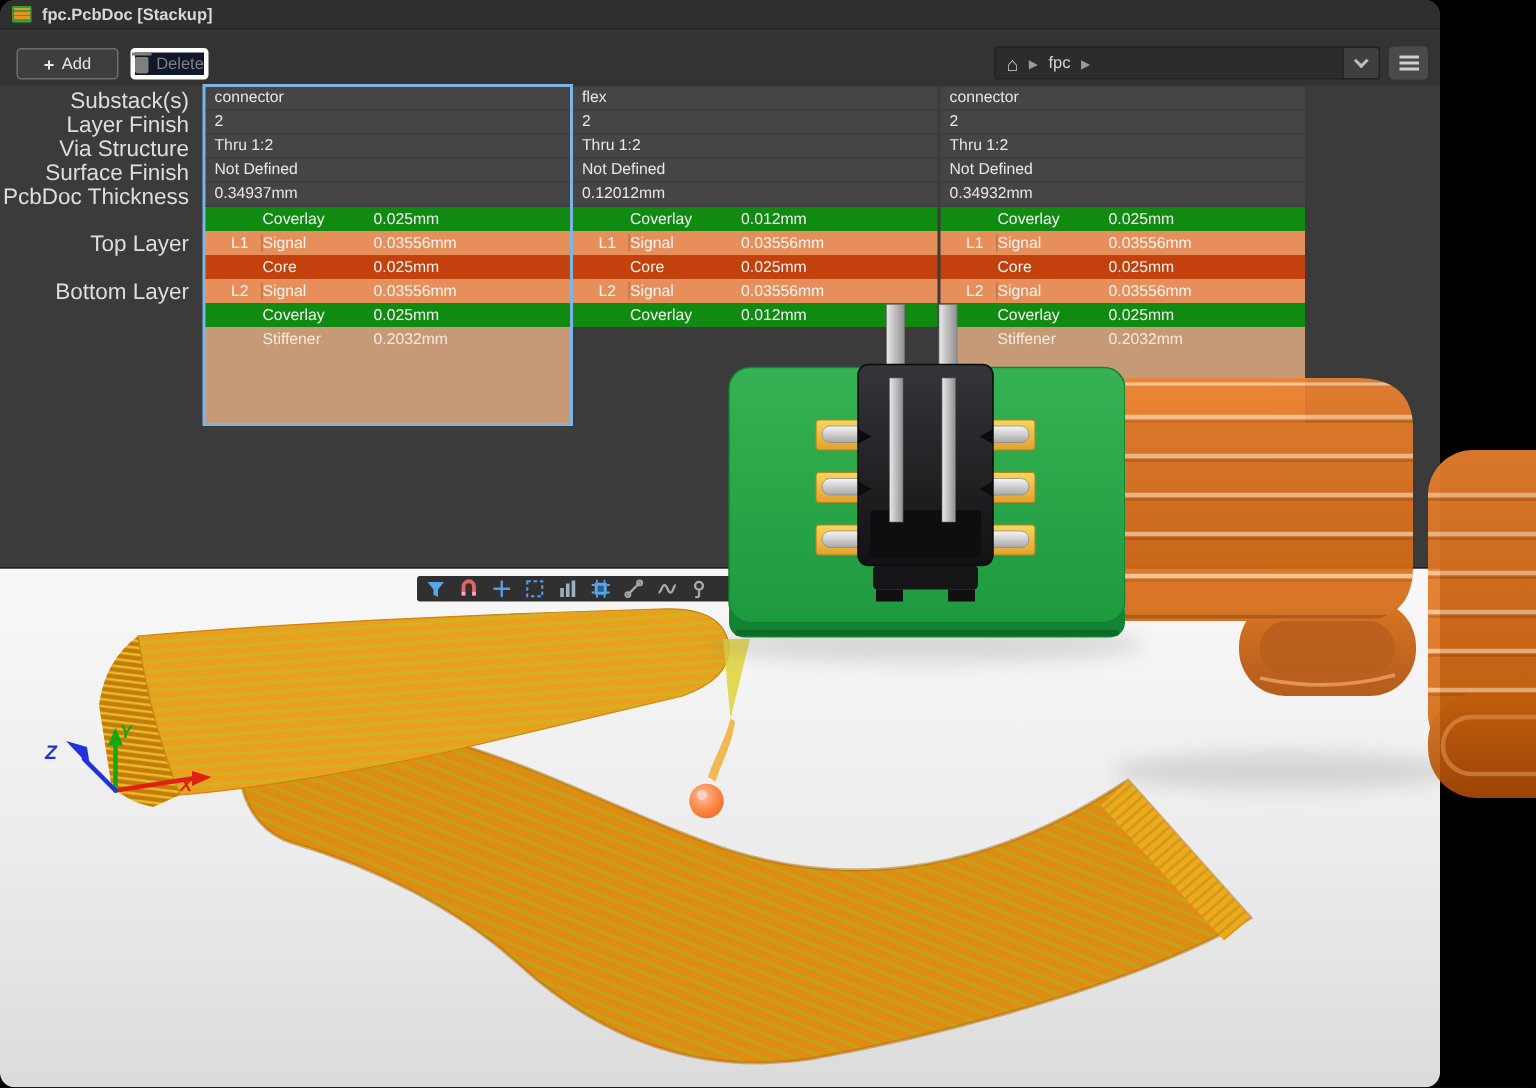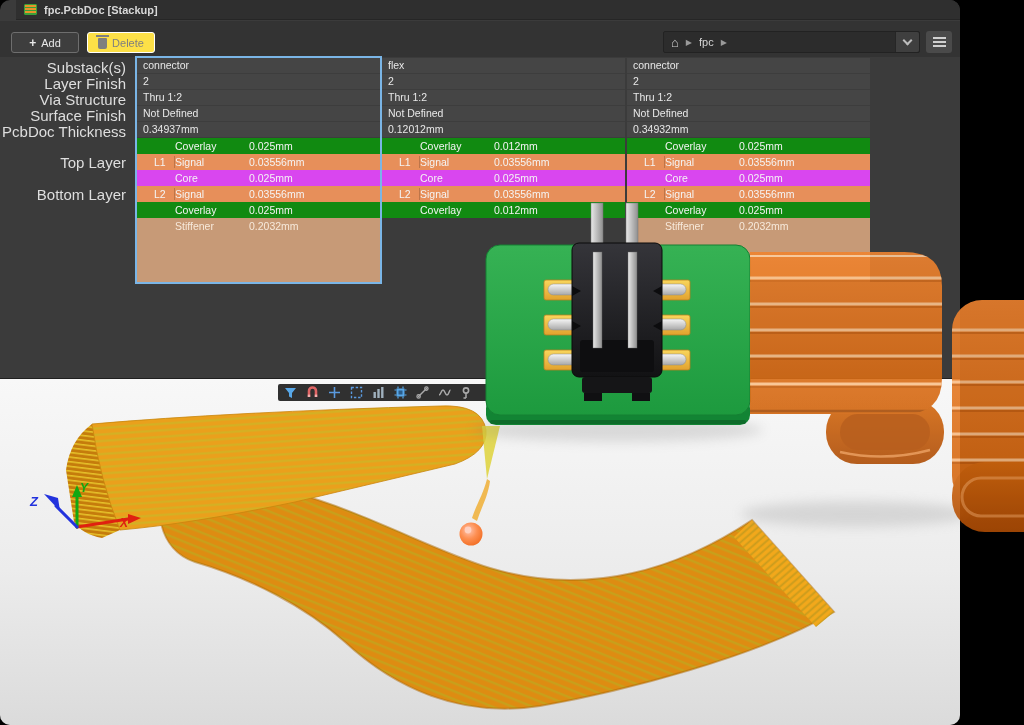--- a/index.html
+++ b/index.html
@@ -5,32 +5,32 @@
   html,body{margin:0;padding:0;background:#000;}
   *{box-sizing:border-box;}
   body{font-family:"Liberation Sans",sans-serif;}
   #stage{position:relative;width:1024px;height:725px;background:#000;overflow:hidden;}
 
   
   #appwin{position:absolute;left:0;top:0;width:960px;height:725px;background:#3b3b3b;
           border-radius:10px;overflow:hidden;}
 
   
-  .titlebar{position:absolute;left:16px;top:0;width:100%;height:20px;background:#2f2f2f;
+  .titlebar{position:absolute;left:0;top:0;width:100%;height:20px;background:#2f2f2f;
             border-bottom:1px solid #262626;display:flex;align-items:center;padding-left:8px;gap:7px;}
   .title-icon{width:13px;height:11px;border:1px solid #3aa03a;border-radius:1px;
               background:repeating-linear-gradient(180deg,#e8932a 0 2px,#3aa03a 2px 3px);}
   .title-text{font-size:11px;font-weight:700;color:#d8d8d8;}
 
   
   .topbar{position:absolute;left:0;top:21px;width:100%;height:36px;background:#333333;}
   .btn{position:absolute;top:11px;height:21px;border-radius:3px;font-size:11px;
        display:flex;align-items:center;justify-content:center;gap:5px;cursor:pointer;}
   .btn-add{left:11px;width:68px;background:#3e3e3e;border:1px solid #6e6e6e;color:#e8e8e8;}
-  .btn-del{left:87px;width:68px;background:#fde047;border:1px solid #ffffff;color:#7f7f7f;}
+  .btn-del{left:87px;width:52px;background:#0f172a;border:3px solid #ffffff;color:#7f7f7f;}
   .plus-glyph{font-size:12px;font-weight:700;line-height:1;}
   .trash{width:9px;height:11px;position:relative;background:#7f7f7f;border-radius:1px 1px 2px 2px;
          margin-top:2px;}
   .trash::before{content:"";position:absolute;left:-2px;top:-3px;width:13px;height:2px;background:#7f7f7f;}
   .breadcrumb{position:absolute;left:663px;top:10px;width:257px;height:22px;background:#2c2c2c;
               border:1px solid #222;border-radius:2px;display:flex;align-items:center;font-size:11px;color:#d5d5d5;}
   .bc-home{margin-left:7px;font-size:13px;color:#cfcfcf;line-height:1;}
   .bc-sep{margin:0 7px;font-size:8px;color:#9a9a9a;}
   .bc-drop{margin-left:auto;width:24px;height:20px;background:#3f3f3f;border-left:1px solid #262626;
            border-radius:0 2px 2px 0;display:flex;align-items:center;justify-content:center;}
@@ -47,21 +47,21 @@
   .col-sel{box-shadow:0 0 0 2px #7ab5e6;}
   .irow{height:16px;line-height:15px;padding-left:6px;background:#454545;
         border-bottom:1px solid #3d3d3d;color:#e8e8e8;}
   .lrow{height:16px;display:flex;align-items:center;color:#f4f4f4;padding-left:12px;}
   .lrow .idx{width:26px;padding-left:5px;flex:none;}
   .lrow .lname{width:62px;flex:none;}
   .lrow .lthk{flex:1;margin-left:12px;}
   .row-coverlay{background:#118a11;}
   .row-signal{background:#e78f5a;}
   .row-signal .idx{box-shadow:inset -1px 0 0 rgba(0,0,0,.18);}
-  .row-core{background:#d946ef;justify-content:space-between;}
+  .row-core{background:#c2410c;justify-content:space-between;}
   .row-stiff{background:#c79a77;height:64px;align-items:flex-start;color:#f7e9db;}
   .row-stiff span{line-height:16px;}
 
   
   .tabbar{position:absolute;left:0;top:362px;width:100%;height:16px;background:#282828;}
   .doctab{position:absolute;left:3px;top:0;height:16px;padding:0 9px 0 6px;background:#3d3d3d;
           border-radius:2px 2px 0 0;display:flex;align-items:center;gap:5px;font-size:10.5px;color:#d2d2d2;}
   .tab-icon{width:11px;height:9px;background:#2f9e44;border-radius:1px;position:relative;}
   .tab-icon::before{content:"";position:absolute;left:1px;top:1px;width:4px;height:3px;background:#8fd19e;}
   .tab-icon::after{content:"";position:absolute;right:1px;bottom:1px;width:3px;height:4px;background:#1b6f2f;}

